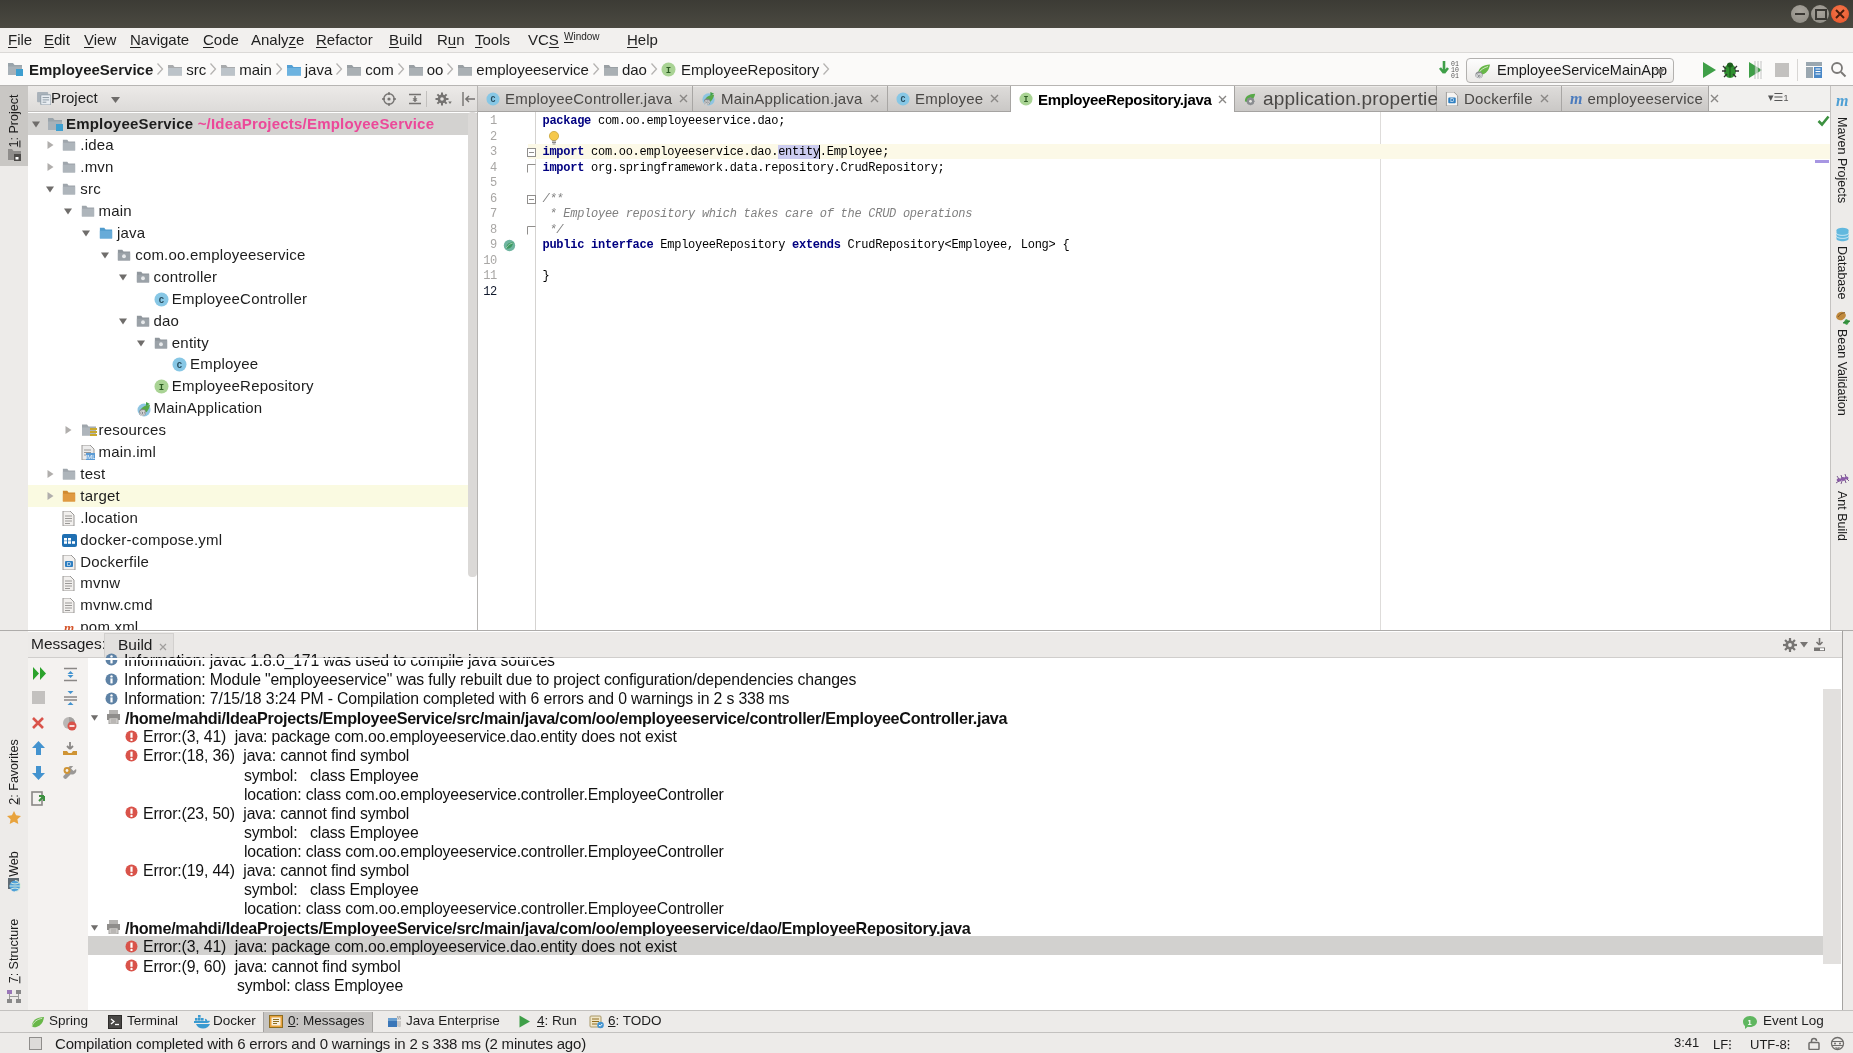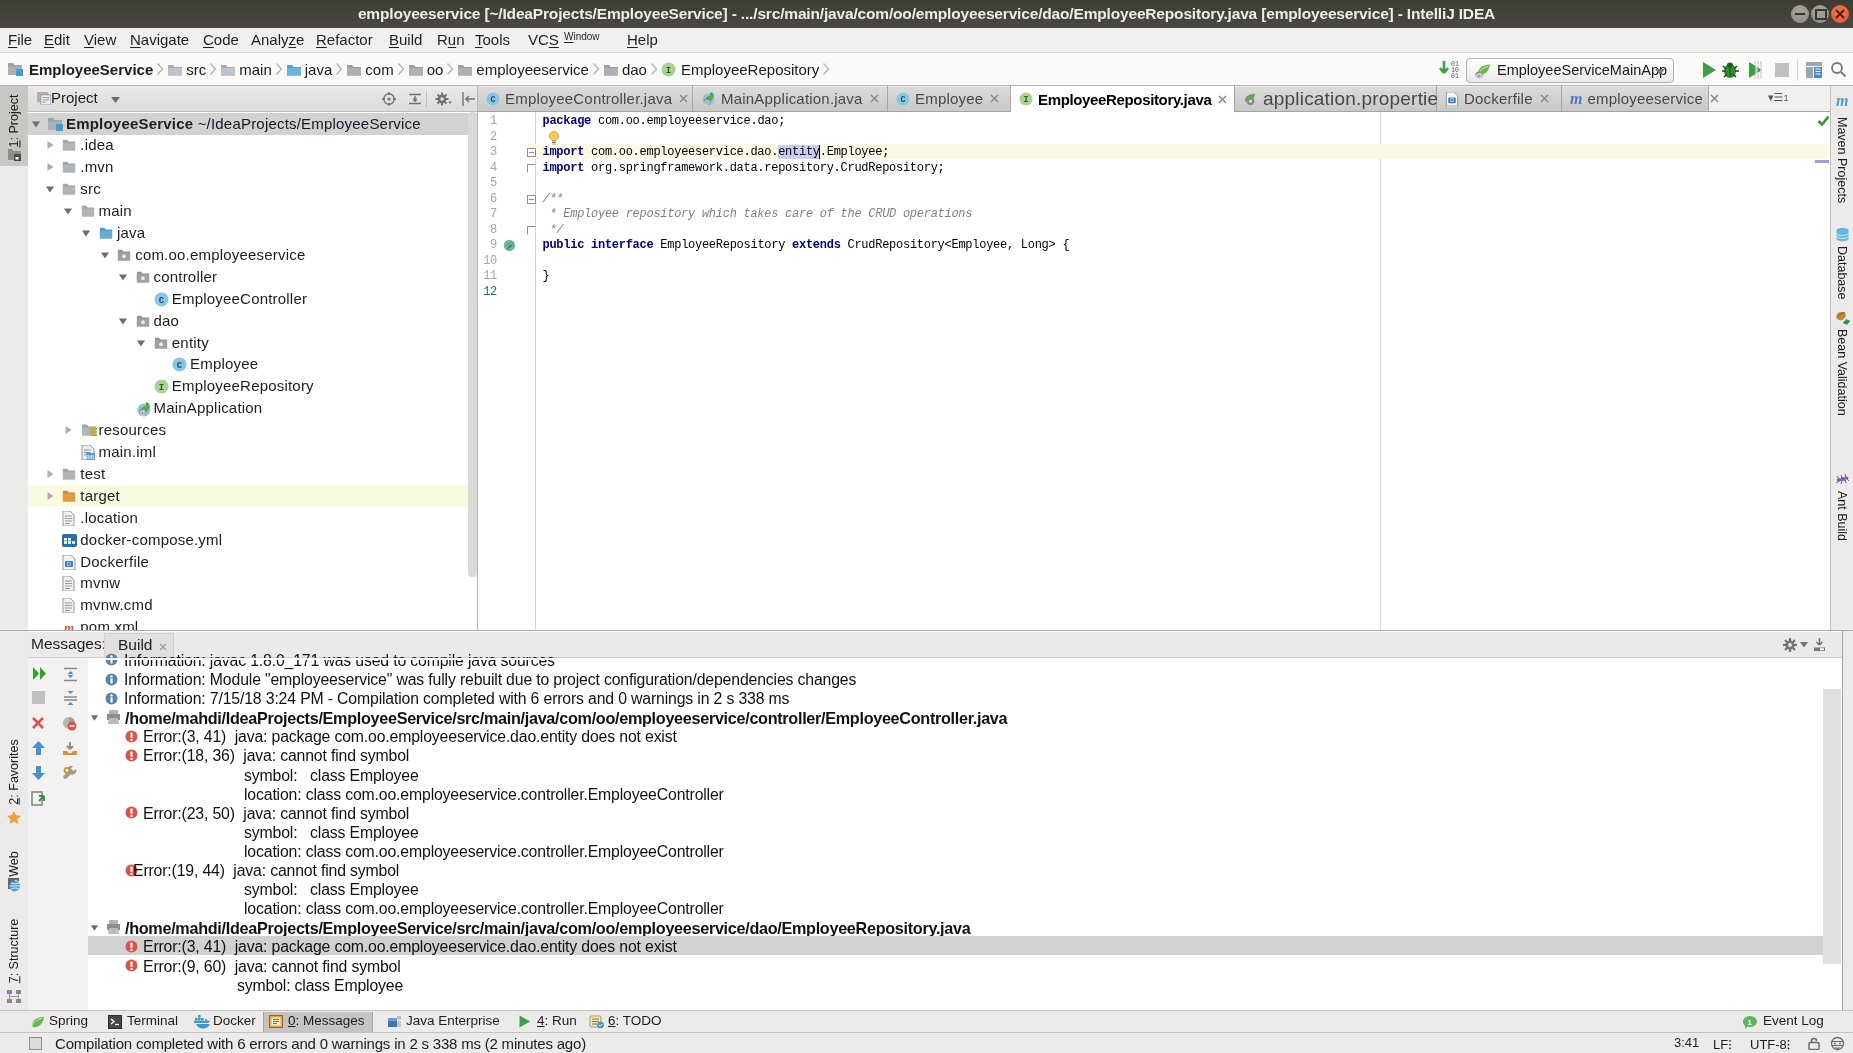--- a/index.html
+++ b/index.html
@@ -2,21 +2,20 @@
 <html><head><meta charset="utf-8">
 <style>
 html,body{margin:0;padding:0;}
 body{width:1853px;height:1053px;position:relative;overflow:hidden;
  font-family:"Liberation Sans",sans-serif;background:#EDEBE9;}
 .abs{position:absolute;}
 .r{position:absolute;white-space:pre;}
 svg{display:block}
 </style></head><body>
 <div class="abs" style="left:0;top:0;width:1853px;height:28px;background:linear-gradient(#3c3b35,#4b4941);">
-    <div class="r" style="left:0;right:0;top:5px;text-align:center;font-size:15.5px;letter-spacing:-0.17px;font-weight:bold;color:#efece6;">employeeservice [~/IdeaProjects/EmployeeService] - .../src/main/java/com/oo/employeeservice/dao/EmployeeRepository.java [employeeservice] - IntelliJ IDEA</div>
     <div class="abs" style="left:1791px;top:5px;width:18px;height:18px;border-radius:50%;background:radial-gradient(circle at 50% 35%,#a8a49c,#8d8a82);">
       <div class="abs" style="left:4px;top:8px;width:10px;height:2px;background:#3a3833;"></div>
     </div>
     <div class="abs" style="left:1811px;top:5px;width:18px;height:18px;border-radius:50%;background:radial-gradient(circle at 50% 35%,#a8a49c,#8d8a82);">
       <div class="abs" style="left:4px;top:4px;width:8px;height:7px;border:2px solid #3a3833;"></div>
     </div>
     <div class="abs" style="left:1831px;top:5px;width:18px;height:18px;border-radius:50%;background:radial-gradient(circle at 50% 35%,#f4764a,#e8542a);">
       <svg width="18" height="18">
         <path d="M5 5L13 13M13 5L5 13" stroke="#4a1d0c" stroke-width="2"></path>
       </svg>
@@ -249,21 +248,21 @@
     <svg class="abs" style="left:2.5px;top:6.5px;" width="10" height="10" viewBox="0 0 10 10">
       <path d="M1 2.5h8L5 8.5z" fill="#6f6d6b"></path>
     </svg>
     <div class="abs" style="left:20.0px;top:4.5px;">
       <svg width="16" height="14" viewBox="0 0 16 14">
         <path d="M0 1h5l1.5 2H14v10H0z" fill="#9aa4ab"></path>
         <rect x="0" y="4.5" width="14" height="8.5" fill="#a8b1b8"></rect>
         <rect x="8" y="7" width="7" height="7" fill="#3e9fd0"></rect>
       </svg>
     </div>
-    <div class="r" style="left:38.0px;top:2.5px;font-size:15px;letter-spacing:0.2px;color:#1d1d1d;"><span style="font-weight:bold;">EmployeeService</span> <span style="color:#0f172a;font-weight:normal;">~/IdeaProjects/EmployeeService</span></div>
+    <div class="r" style="left:38.0px;top:2.5px;font-size:15px;letter-spacing:0.2px;color:#1d1d1d;"><span style="font-weight:bold;">EmployeeService</span> <span style="color:#ec4899;font-weight:bold;">~/IdeaProjects/EmployeeService</span></div>
     <svg class="abs" style="left:16.8px;top:28.4px;" width="10" height="10" viewBox="0 0 10 10">
       <path d="M2.5 1v8L8.5 5z" fill="#b0aeac"></path>
     </svg>
     <div class="abs" style="left:34.3px;top:26.4px;">
       <svg width="14" height="13" viewBox="0 0 16 14">
         <path d="M1 1.5h5l1.5 2H15v10H1z" fill="#9fa6ac"></path>
         <rect x="1" y="5" width="14" height="9" fill="#aeb5bb"></rect>
       </svg>
     </div>
     <div class="r" style="left:52.3px;top:24.4px;font-size:15px;letter-spacing:0.2px;color:#1d1d1d;"><span style="font-weight:normal;">.idea</span></div>
@@ -557,21 +556,21 @@
     <div class="r" style="left:0;top:17.7px;width:19px;text-align:right;font-family:'Liberation Mono',monospace;font-size:12px;letter-spacing:-0.27px;line-height:15.5px;color:#a8a6a4;">2</div>
     <div class="r" style="left:0;top:33.2px;width:19px;text-align:right;font-family:'Liberation Mono',monospace;font-size:12px;letter-spacing:-0.27px;line-height:15.5px;color:#a8a6a4;">3</div>
     <div class="r" style="left:0;top:48.7px;width:19px;text-align:right;font-family:'Liberation Mono',monospace;font-size:12px;letter-spacing:-0.27px;line-height:15.5px;color:#a8a6a4;">4</div>
     <div class="r" style="left:0;top:64.2px;width:19px;text-align:right;font-family:'Liberation Mono',monospace;font-size:12px;letter-spacing:-0.27px;line-height:15.5px;color:#a8a6a4;">5</div>
     <div class="r" style="left:0;top:79.7px;width:19px;text-align:right;font-family:'Liberation Mono',monospace;font-size:12px;letter-spacing:-0.27px;line-height:15.5px;color:#a8a6a4;">6</div>
     <div class="r" style="left:0;top:95.2px;width:19px;text-align:right;font-family:'Liberation Mono',monospace;font-size:12px;letter-spacing:-0.27px;line-height:15.5px;color:#a8a6a4;">7</div>
     <div class="r" style="left:0;top:110.7px;width:19px;text-align:right;font-family:'Liberation Mono',monospace;font-size:12px;letter-spacing:-0.27px;line-height:15.5px;color:#a8a6a4;">8</div>
     <div class="r" style="left:0;top:126.2px;width:19px;text-align:right;font-family:'Liberation Mono',monospace;font-size:12px;letter-spacing:-0.27px;line-height:15.5px;color:#a8a6a4;">9</div>
     <div class="r" style="left:0;top:141.7px;width:19px;text-align:right;font-family:'Liberation Mono',monospace;font-size:12px;letter-spacing:-0.27px;line-height:15.5px;color:#a8a6a4;">10</div>
     <div class="r" style="left:0;top:157.2px;width:19px;text-align:right;font-family:'Liberation Mono',monospace;font-size:12px;letter-spacing:-0.27px;line-height:15.5px;color:#a8a6a4;">11</div>
-    <div class="r" style="left:0;top:172.7px;width:19px;text-align:right;font-family:'Liberation Mono',monospace;font-size:12px;letter-spacing:-0.27px;line-height:15.5px;color:#0f766e;">12</div>
+    <div class="r" style="left:0;top:172.7px;width:19px;text-align:right;font-family:'Liberation Mono',monospace;font-size:12px;letter-spacing:-0.27px;line-height:15.5px;color:#0f172a;">12</div>
     <svg class="abs" style="left:49px;top:36.2px;" width="9" height="9" viewBox="0 0 9 9">
       <rect x="0.5" y="0.5" width="8" height="8" fill="#fff" stroke="#908e8c"></rect>
       <path d="M2 4.5h5" stroke="#908e8c" stroke-width="1"></path>
     </svg>
     <svg class="abs" style="left:49px;top:51.7px;" width="9" height="9" viewBox="0 0 9 9">
       <path d="M0.5 8.5V0.5H8.5" fill="none" stroke="#908e8c"></path>
     </svg>
     <svg class="abs" style="left:49px;top:82.7px;" width="9" height="9" viewBox="0 0 9 9">
       <rect x="0.5" y="0.5" width="8" height="8" fill="#fff" stroke="#908e8c"></rect>
       <path d="M2 4.5h5" stroke="#908e8c" stroke-width="1"></path>
@@ -805,21 +804,21 @@
     <div class="r" style="left:115.0px;top:173.7px;font-size:15.8px;letter-spacing:-0.15px;color:#111;">Error:(23, 50)  java: cannot find symbol</div>
     <div class="r" style="left:216.0px;top:192.8px;font-size:15.8px;letter-spacing:-0.15px;color:#111;">symbol:   class Employee</div>
     <div class="r" style="left:216.0px;top:211.9px;font-size:15.8px;letter-spacing:-0.15px;color:#111;">location: class com.oo.employeeservice.controller.EmployeeController</div>
     <div class="abs" style="left:97px;top:232.5px;">
       <svg width="13" height="13" viewBox="0 0 13 13" style="flex:none;">
         <circle cx="6.5" cy="6.5" r="6" fill="#d9534a"></circle>
         <rect x="5.4" y="2.6" width="2.2" height="5.2" fill="#fff"></rect>
         <circle cx="6.5" cy="9.9" r="1.2" fill="#fff"></circle>
       </svg>
     </div>
-    <div class="r" style="left:105px;top:231.0px;font-size:15.8px;letter-spacing:-0.15px;color:#111;">Error:(19, 44)  java: cannot find symbol</div>
+    <div class="r" style="left:115.0px;top:231.0px;font-size:15.8px;letter-spacing:-0.15px;color:#111;">Error:(19, 44)  java: cannot find symbol</div>
     <div class="r" style="left:216.0px;top:250.1px;font-size:15.8px;letter-spacing:-0.15px;color:#111;">symbol:   class Employee</div>
     <div class="r" style="left:216.0px;top:269.2px;font-size:15.8px;letter-spacing:-0.15px;color:#111;">location: class com.oo.employeeservice.controller.EmployeeController</div>
     <div class="abs" style="left:62px;top:291.8px;">
       <svg width="9" height="9" viewBox="0 0 10 10" style="flex:none;">
         <path d="M1 2.5h8L5 8.5z" fill="#6f6d6b"></path>
       </svg>
     </div>
     <div class="abs" style="left:78px;top:289.3px;">
       <svg width="15" height="14" viewBox="0 0 15 14" style="flex:none;">
         <rect x="3" y="0" width="9" height="4" fill="#b5b3b1"></rect>

